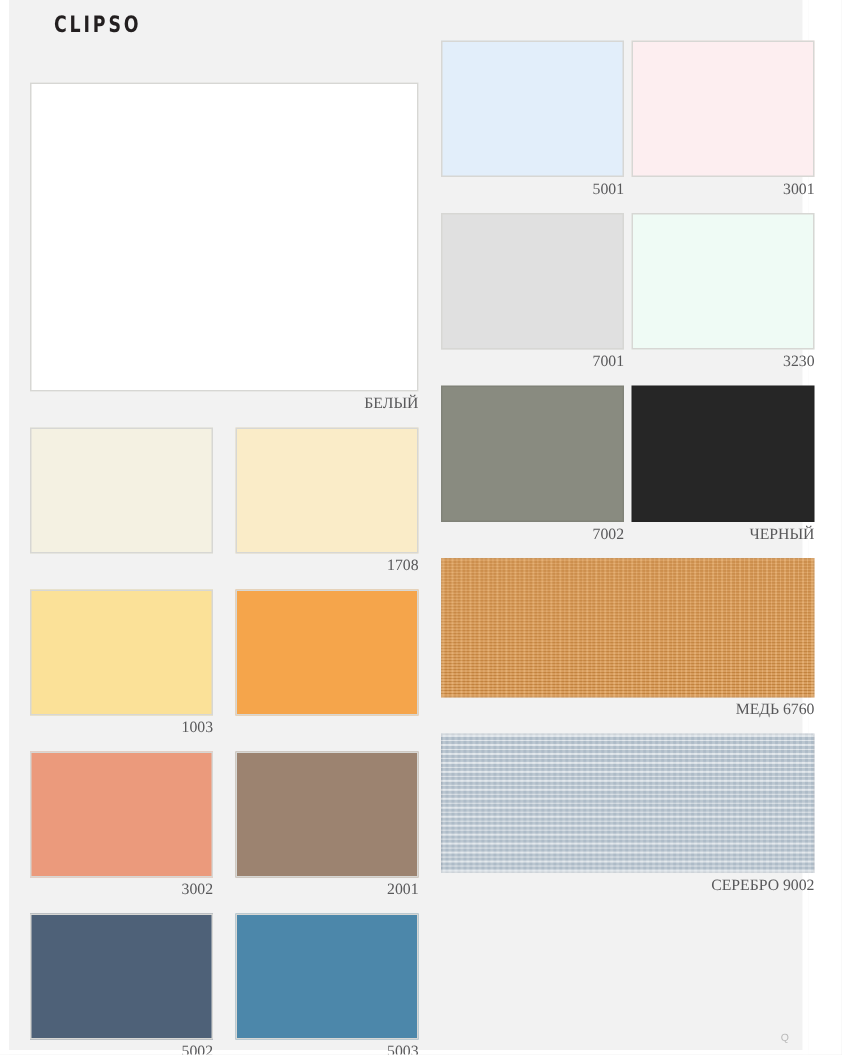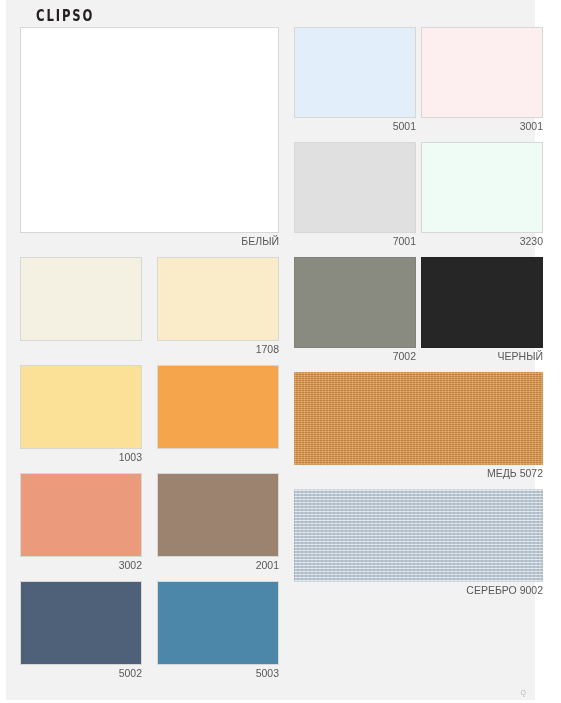--- a/index.html
+++ b/index.html
@@ -61,39 +61,40 @@
     margin-bottom: 9px;
   }
   .swatch-cell {
     width: 122px;
   }
   .swatch-cell.wide {
     width: 100%;
   }
   .swatch-cell.full-left {
     width: 100%;
+    margin-top: 28px;
   }
   .chip {
     width: 100%;
     border: 1px solid #d7d7d4;
     box-sizing: border-box;
     display: block;
   }
   .chip.h-small { height: 84px; }
   .chip.h-big { height: 206px; }
   .chip.h-right { height: 91px; }
   .chip.h-band { height: 93px; }
   .chip.noborder { border: 1px solid rgba(0,0,0,0.06); }
   .chip-label {
     font-size: 10.5px;
     color: #58585a;
     text-align: right;
     padding-top: 2px;
     line-height: 13px;
-    font-family: Liberation Sans, sans-serif;
+    font-family: Liberation Serif, serif;
     height: 13px;
     white-space: nowrap;
   }
   .tex-copper {
     background-color: #dd9648;
     background-image:
       repeating-linear-gradient(0deg, rgba(255,255,255,0.16) 0px, rgba(255,255,255,0.16) 1px, rgba(0,0,0,0.08) 1px, rgba(0,0,0,0.08) 2px),
       repeating-linear-gradient(90deg, rgba(255,255,255,0.10) 0px, rgba(255,255,255,0.10) 1px, rgba(120,60,10,0.12) 1px, rgba(120,60,10,0.12) 3px);
   }
   .tex-gold {
@@ -210,21 +211,21 @@
         </div>
         <div class="swatch-cell">
           <div class="chip h-right noborder" style="background:#262626"></div>
           <div class="chip-label">ЧЕРНЫЙ</div>
         </div>
       </div>
 
       <div class="swatch-row">
         <div class="swatch-cell wide">
           <div class="chip h-band noborder tex-copper"></div>
-          <div class="chip-label">МЕДЬ 5072</div>
+          <div class="chip-label">МЕДЬ 6760</div>
         </div>
       </div>
 
 
       <div class="swatch-row">
         <div class="swatch-cell wide">
           <div class="chip h-band noborder tex-silver"></div>
           <div class="chip-label">СЕРЕБРО 9002</div>
         </div>
       </div>

